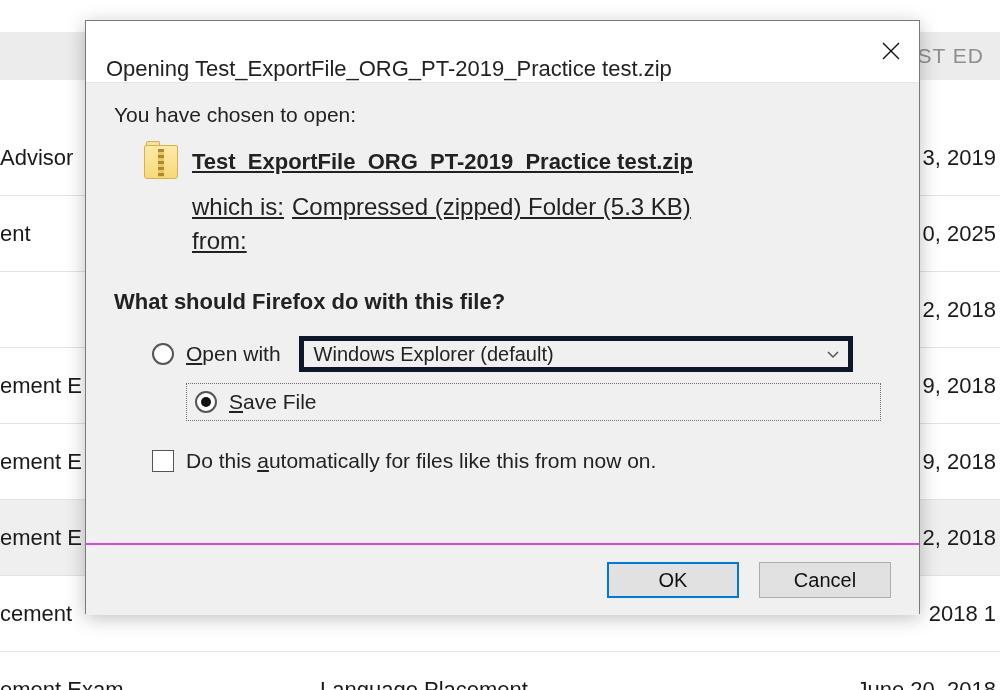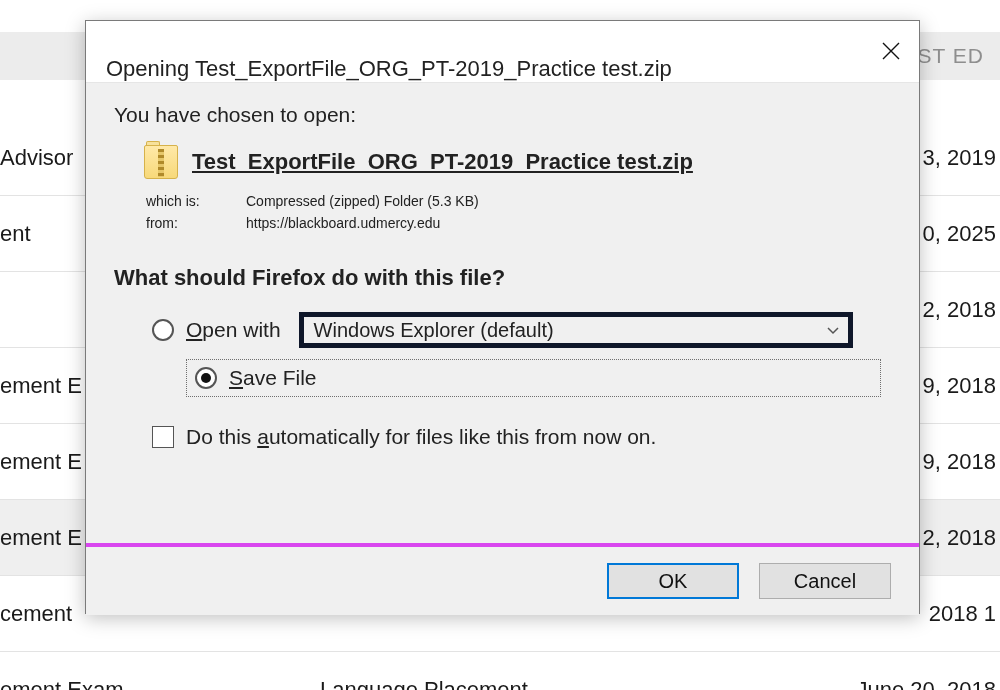--- a/index.html
+++ b/index.html
@@ -81,21 +81,21 @@
     position:absolute; left:2px; top:0; width:14px; height:8px;
     background:#f7e19c; border:1px solid #d6b24b; border-bottom:none;
     border-radius:2px 2px 0 0;
   }
   .zip-icon .zipper{
     position:absolute; left:14px; top:8px; width:6px; height:28px;
     background:repeating-linear-gradient(#b08a2a 0 3px,#e6c76a 3px 6px);
   }
   .filename { font-weight:700; font-size:22px; }
 
-  .meta-row { display:flex; margin-left:32px; margin-bottom:6px; font-size:14px; }
+  .meta-row { display:flex; margin-left:78px; margin-bottom:6px; font-size:24px;text-decoration:underline; }
   .meta-label { width:100px; color:#222; }
   .meta-value { color:#222; }
 
   .question { font-weight:700; margin-top:34px; margin-bottom:16px; font-size:22px; }
 
   .radio-row { display:flex; align-items:center; margin-left:38px; height:46px; }
   .radio {
     width:22px; height:22px; border:2px solid #555; border-radius:50%;
     margin-right:12px; cursor:pointer; position:relative; background:#fff;
   }
@@ -129,21 +129,21 @@
 
   .check-row { display:flex; align-items:center; margin-left:38px; margin-top:28px; }
   .checkbox{
     width:22px; height:22px; border:1.5px solid #555; background:#fff;
     margin-right:12px; cursor:pointer;
   }
   .check-label .ul{ text-decoration:underline; }
 
   .dlg-footer{
     position:absolute; left:0; right:0; bottom:0;
-    height:72px; border-top:4px solid #d946ef;
+    height:72px; border-top:2px solid #d946ef;
     background:#f0f0f0;
     display:flex; align-items:center; justify-content:flex-end;
     padding-right:28px; gap:20px;
   }
   .btn{
     height:36px; min-width:132px;
     background:#e1e1e1; border:1px solid #adadad;
     font-size:20px; color:#111; cursor:pointer;
     display:flex; align-items:center; justify-content:center;
   }
@@ -221,21 +221,20 @@
       </div>
       <div class="filename">Test_ExportFile_ORG_PT-2019_Practice test.zip</div>
     </div>
 
     <div class="meta-row">
       <div class="meta-label">which is:</div>
       <div class="meta-value">Compressed (zipped) Folder (5.3 KB)</div>
     </div>
     <div class="meta-row">
       <div class="meta-label">from:</div>
-      <div class="meta-value">https://blackboard.udmercy.edu</div>
     </div>
 
     <div class="question">What should Firefox do with this file?</div>
 
     <div class="radio-row">
       <div class="radio"></div>
       <div class="radio-label">
         <span class="ul">O</span><span>pen with</span>
       </div>
       <div class="openwith-select">

